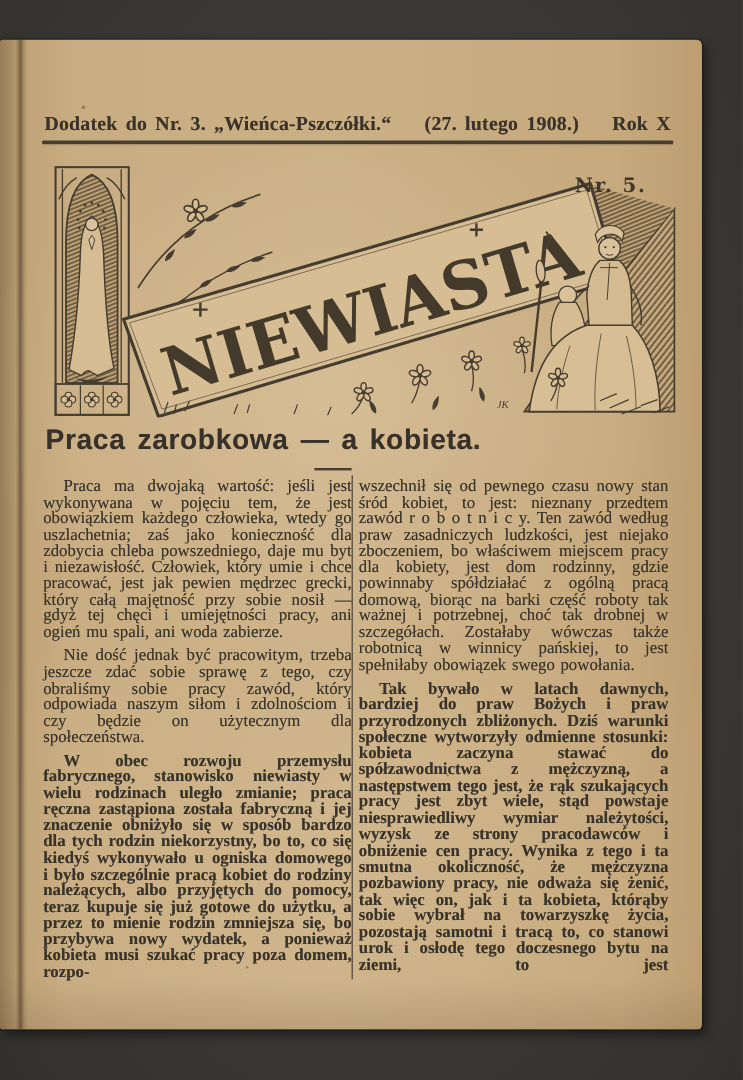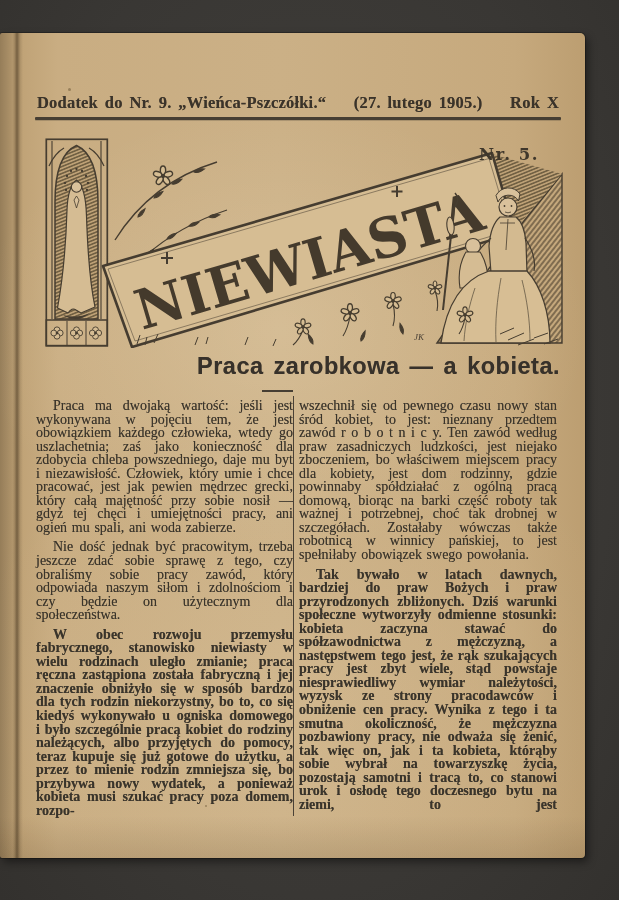--- a/index.html
+++ b/index.html
@@ -19,21 +19,21 @@
   .crease{position:absolute;left:13px;top:0;bottom:0;width:10px;
     background:linear-gradient(90deg,rgba(42,29,13,0) 0%,rgba(46,32,15,.5) 40%,rgba(46,32,15,.12) 72%,rgba(46,32,15,0) 100%);}
   .speck{position:absolute;border-radius:50%;background:rgba(92,70,40,.45);}
   .hdr{position:absolute;left:37px;top:60px;width:522px;display:flex;
     justify-content:space-between;align-items:baseline;white-space:nowrap;
     font-weight:bold;font-size:16.5px;color:#3a332a;letter-spacing:.2px;word-spacing:2.5px;
     text-shadow:0 0 .4px rgba(55,46,35,.55);}
   .hdr-rule{position:absolute;left:35px;top:84px;width:526px;height:2.6px;
     background:#463e33;border-radius:1px;box-shadow:0 1px 0 rgba(70,62,51,.25);}
   .masthead{position:absolute;left:45px;top:105px;width:532px;height:210px;}
-  .art-title{position:absolute;left:38px;top:320px;width:522px;text-align:right;
+  .art-title{position:absolute;left:38px;top:320px;width:522px;text-align:left;
     font-family:"Liberation Sans",sans-serif;font-weight:bold;font-size:23.5px;
     color:#37312a;letter-spacing:.5px;word-spacing:3px;text-shadow:0 0 .5px rgba(50,44,36,.5);}
   .title-rule{position:absolute;left:262px;top:357px;width:31px;height:2.2px;background:#463e33;}
   .col{position:absolute;top:366px;font-size:14px;line-height:13.55px;color:#39342b;
     text-align:justify;word-spacing:1.2px;text-shadow:0 0 .35px rgba(54,46,36,.55);}
   .col-left{left:36px;width:257px;}
   .col-right{left:299px;width:258px;}
   .col p{margin:0 0 6px 0;text-indent:17px;}
   .col p.cont{text-indent:0;}
   .col p.runs-over{text-align-last:justify;margin-bottom:0;font-weight:bold;}
@@ -44,22 +44,22 @@
 
 <div class="stage">
   <div class="paper">
     <div class="left-page-edge"></div>
     <div class="crease"></div>
     <div class="speck" style="left:68px;top:55px;width:3px;height:3px;"></div>
     <div class="speck" style="left:372px;top:612px;width:2px;height:2px;"></div>
     <div class="speck" style="left:205px;top:772px;width:2px;height:2px;"></div>
 
     <div class="hdr">
-      <span>Dodatek do Nr. 9. „Wieńca-Pszczółki.“</span>
-      <span>(27. lutego 1905.)</span>
+      <span>Dodatek do Nr. 3. „Wieńca-Pszczółki.“</span>
+      <span>(27. lutego 1908.)</span>
       <span>Rok X</span>
     </div>
     <div class="hdr-rule"></div>
 
     <svg class="masthead" viewBox="0 0 532 210">
       <defs>
         <pattern id="h1" patternUnits="userSpaceOnUse" width="4" height="4" patternTransform="rotate(38)">
           <rect width="4" height="4" fill="#c5a87c"></rect>
           <line x1="1" y1="0" x2="1" y2="4" stroke="#5a4b37" stroke-width="1.3"></line>
         </pattern>

